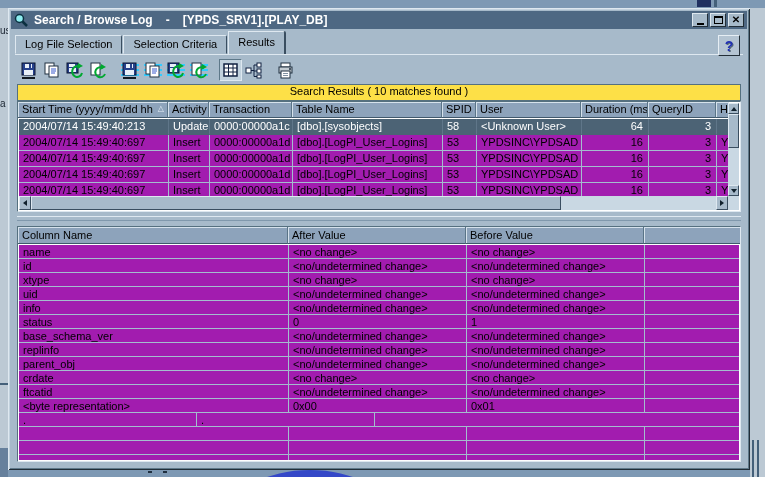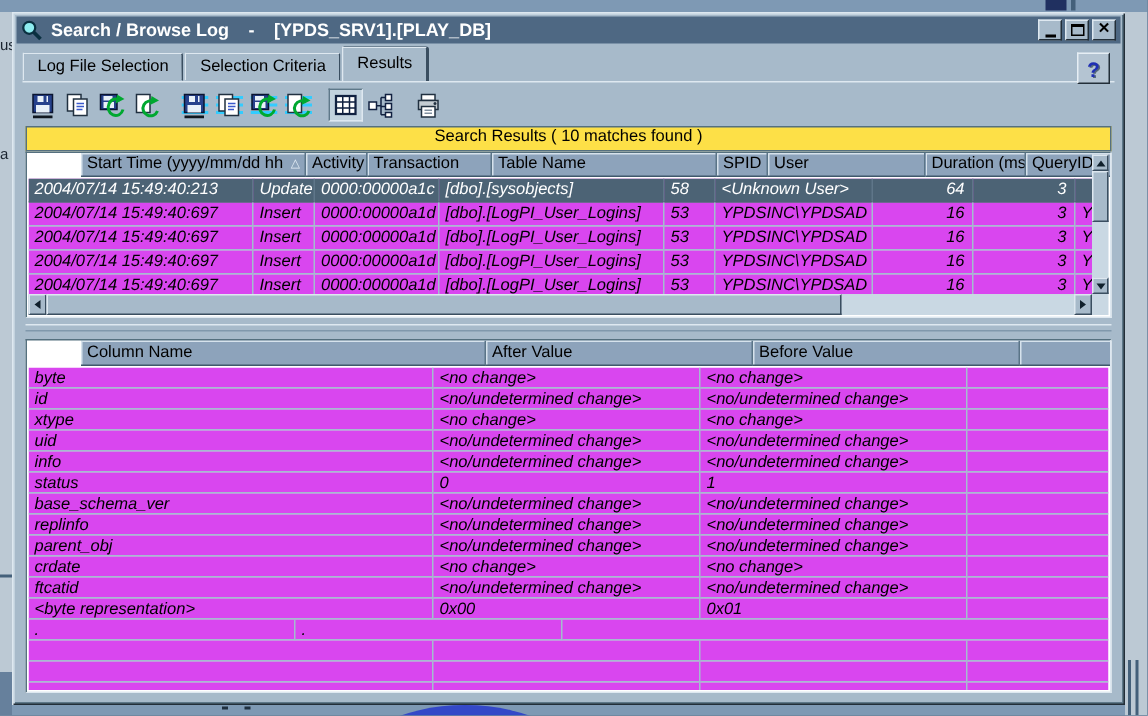--- a/index.html
+++ b/index.html
@@ -81,30 +81,30 @@
   }
 
   
   .grid {
     position:absolute; left:9px; right:9px; background:#fff;
     border:1px solid; border-color:#55707f #DEE8F0 #DEE8F0 #55707f;
     overflow:hidden;
   }
   .grid-top { top:93px; height:111px; }
   .grid-bottom { top:218px; height:236px; }
-  .ghead { display:flex; background:#8DA3BB;margin-left:36px; }
+  .ghead { display:flex; background:#8DA3BB; }
   .th {
     position:relative; flex:none; background:#8DA3BB; padding:1px 3px 0 4px;
     border-right:1px solid #5A7487; border-bottom:1px solid #40586C;
     box-shadow: inset 1px 1px 0 #D6E2EC; white-space:nowrap; overflow:hidden;
   }
   .grid-top .th { height:16px; }
   .grid-bottom .th { height:17px; padding-top:2px; }
   .sort { position:absolute; right:3px; top:2px; font-size:8px; color:#E2ECF4; }
-  .grow { display:flex; background:#d946ef;font-style:italic; }
+  .grow { display:flex; background:#a21caf; }
   .gc {
     flex:none; padding:1px 3px 0 4px; border-right:1px solid #A4BCCE;
     border-bottom:1px solid #A4BCCE; white-space:nowrap; overflow:hidden;
   }
   .grid-top .grow { height:16px; }
   .grid-top .gc { height:16px; line-height:13px; }
   .grid-bottom .grow { height:14px; }
   .grid-bottom .gc { height:14px; line-height:12px; }
   .grow.selected .gc { background:#4C6375; color:#fff; border-right-color:#5f7689; border-bottom-color:#4C6375; }
   .rows-top { position:absolute; left:1px; top:17px; right:12px; height:79px; overflow:hidden; }
@@ -412,21 +412,21 @@
     <div class="grid grid-bottom">
       <div class="ghead">
         <div class="th c0">Column Name</div>
         <div class="th c2">After Value</div>
         <div class="th c1">Before Value</div>
         <div class="th c3"></div>
       </div>
       <div class="rows-bottom">
 
       <div class="grow">
-          <div class="gc c0">byte</div>
+          <div class="gc c0">name</div>
           <div class="gc c1">&lt;no change&gt;</div>
           <div class="gc c2">&lt;no change&gt;</div>
           <div class="gc c3"></div>
         </div>
           <div class="grow">
           <div class="gc c0">id</div>
           <div class="gc c1">&lt;no/undetermined change&gt;</div>
           <div class="gc c2">&lt;no/undetermined change&gt;</div>
           <div class="gc c3"></div>
         </div>

